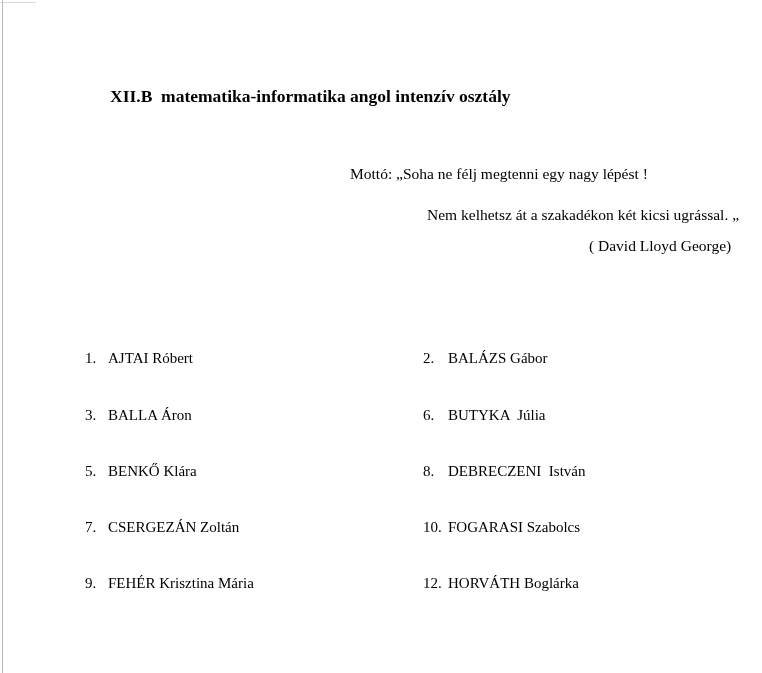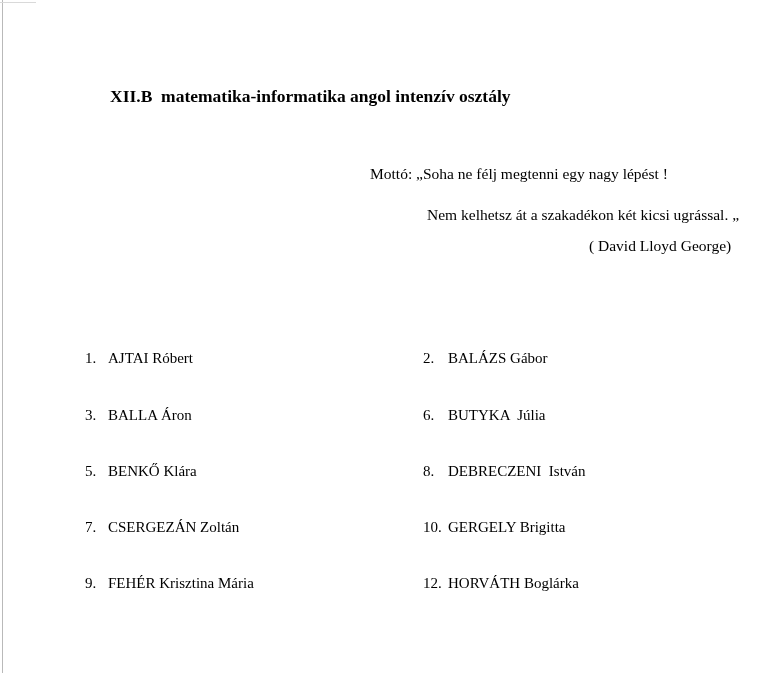--- a/index.html
+++ b/index.html
@@ -31,21 +31,21 @@
     position: absolute;
     left: 85px; top: 45px;
     font-weight: bold;
     font-size: 17.5px;
     line-height: 20.5px;
     white-space: pre;
     margin-left: 25px;
   }
   .motto-line1 {
     position: absolute;
-    left: 370px; top: 165px;
+    left: 350px; top: 165px;
     font-size: 15.5px;
     white-space: pre;
   }
   .motto-line2 {
     position: absolute;
     left: 427px; top: 206px;
     font-size: 15.5px;
     white-space: pre;
   }
   .motto-attr {
@@ -98,21 +98,21 @@
   
   
   
   
 </div>
 
 <div class="col col-right">
   <div class="row"><span class="num">2.</span><span class="nm">BALÁZS Gábor</span></div>
   <div class="row"><span class="num">6.</span><span class="nm">BUTYKA &nbsp;Júlia</span></div>
   <div class="row"><span class="num">8.</span><span class="nm">DEBRECZENI &nbsp;István</span></div>
-  <div class="row"><span class="num">10.</span><span class="nm">GERGELY Brigitta</span></div>
+  <div class="row"><span class="num">10.</span><span class="nm">FOGARASI Szabolcs</span></div>
   <div class="row"><span class="num">12.</span><span class="nm">HORVÁTH Boglárka</span></div>
   
   
   
   
   
   
   
   
   

